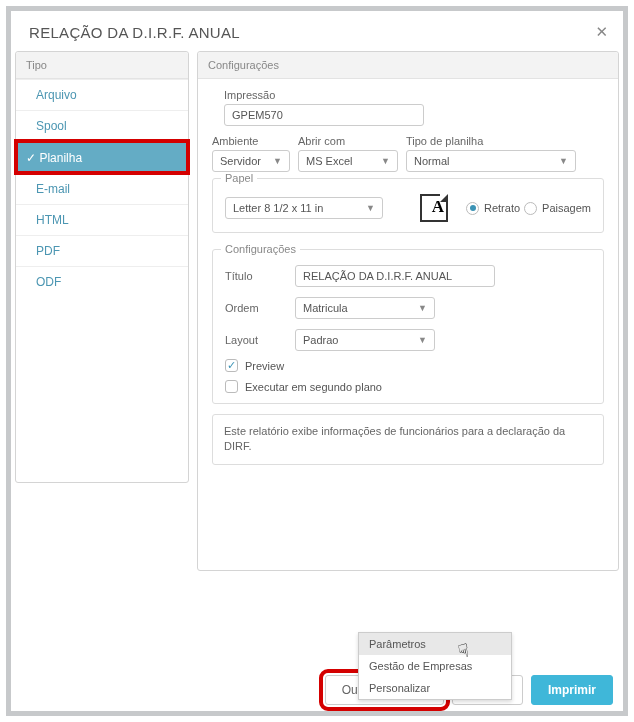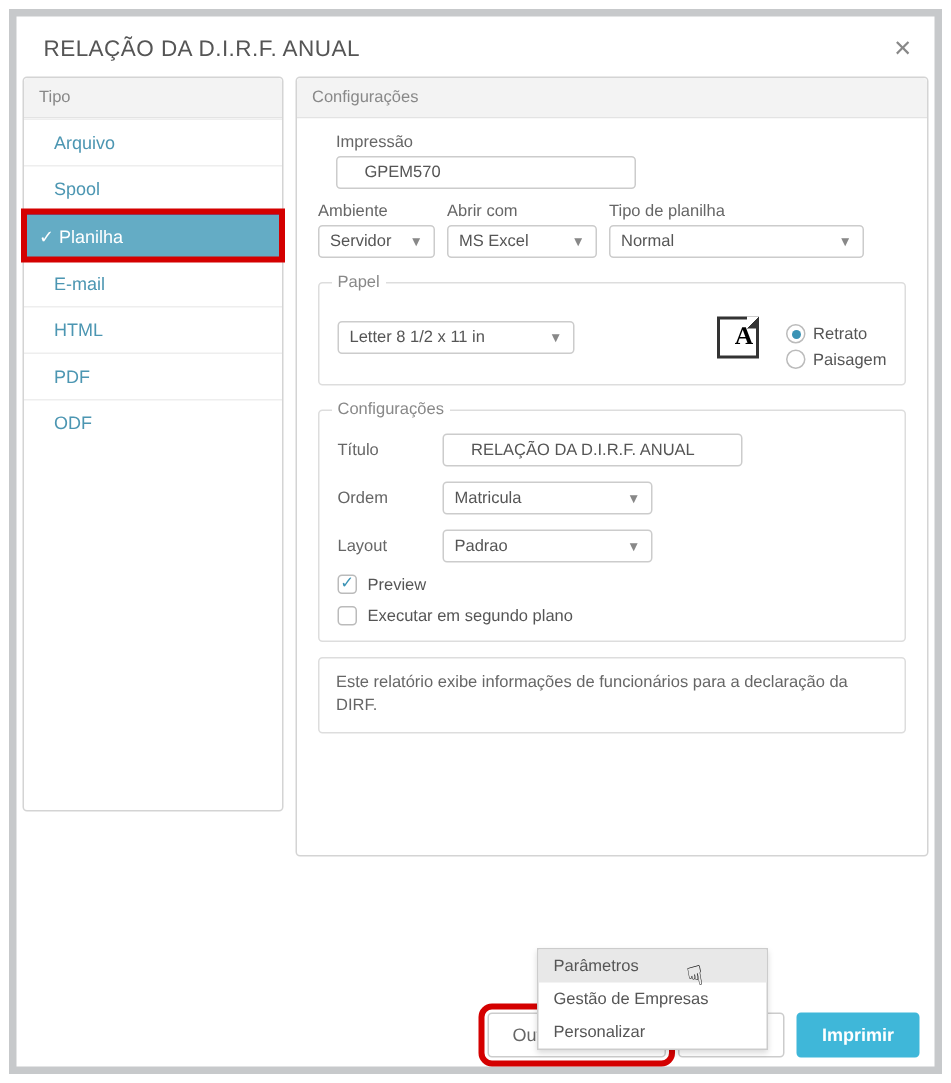--- a/index.html
+++ b/index.html
@@ -36,21 +36,21 @@
   .main-area {
     display: flex;
     padding: 0 4px;
     gap: 8px;
   }
   .left-panel, .right-panel {
     border: 1px solid #d4d4d4;
     border-radius: 3px;
     background: #fff;
   }
-  .left-panel { width: 174px; height: 490px; }
+  .left-panel { width: 174px; height: 432px; }
   .right-panel { flex: 1; min-height: 520px; padding-bottom: 10px; }
   .panel-header {
     background: #f3f3f3;
     color: #888;
     font-size: 11px;
     padding: 7px 10px;
     border-bottom: 1px solid #e3e3e3;
     border-radius: 3px 3px 0 0;
   }
   .tipo-item {
@@ -71,21 +71,21 @@
   .highlight-red {
     outline: 4px solid #d40000;
     outline-offset: -2px;
   }
   .config-body { padding: 10px 14px 6px 14px; }
   .label { font-size: 11px; color: #666; margin-bottom: 3px; display: block; }
   .field { margin-bottom: 9px; margin-left: 12px; }
   .textinput {
     border: 1px solid #ccc;
     border-radius: 3px;
-    padding: 4px 18px;
+    padding: 4px 7px;
     font-size: 11px;
     color: #555;
     width: 200px;
     height: 22px;
     background: #fff;
   }
   .select-wrap {
     border: 1px solid #ccc;
     border-radius: 3px;
     display: inline-flex;
@@ -96,21 +96,21 @@
     color: #555;
     background: #fff;
     height: 22px;
     cursor: pointer;
   }
   .select-wrap .caret {
     font-size: 9px;
     color: #888;
     margin-left: 5px;
   }
-  .row-3 { display: flex; gap: 8px; margin-bottom: 10px; }
+  .row-3 { display: flex; gap: 8px; }
   .row-3 .col { display: flex; flex-direction: column; }
   fieldset.group {
     border: 1px solid #ddd;
     border-radius: 3px;
     padding: 10px 12px 10px 12px;
     margin-bottom: 10px;
   }
   fieldset.group legend {
     font-size: 11px;
     color: #888;
@@ -134,21 +134,21 @@
     padding-right: 2px;
     position: relative;
   }
   .orient-icon::after {
     content:"";
     position:absolute;
     top:-2px; right:-2px;
     width:8px; height:8px;
     background: linear-gradient(135deg, #fff 49%, #333 51%);
   }
-  .radio-col { display: flex; flex-direction: column; gap: 4px; font-size: 11px; color: #555; margin-top: 12px; }
+  .radio-col { display: flex; flex-direction: row; gap: 4px; font-size: 11px; color: #555; }
   .radio-col label { display: flex; align-items: center; gap: 5px; }
   .radio-dot, .checkbox-box {
     width: 13px; height: 13px; border: 1px solid #bbb; border-radius: 50%;
     display: inline-flex; align-items:center; justify-content:center;
     background:#fff;
   }
   .radio-dot.on::after { content:""; width:6px; height:6px; border-radius:50%; background:#3b93b5; }
   .checkbox-box { border-radius: 3px; }
   .checkbox-box.on { color:#3b93b5; font-size:11px; line-height:1; }
   .checkbox-box.on::after { content:"✓"; }

